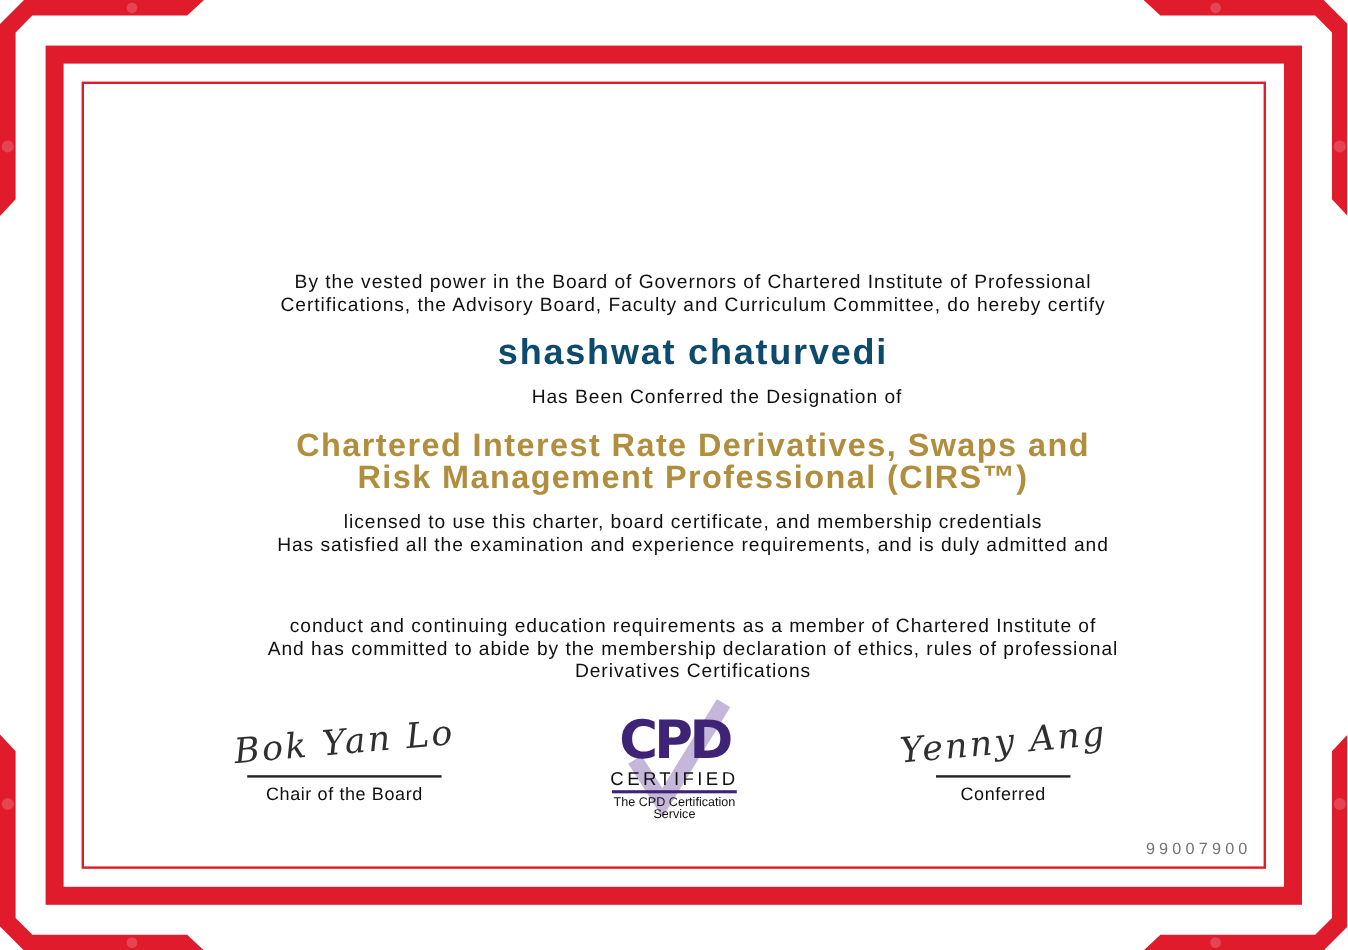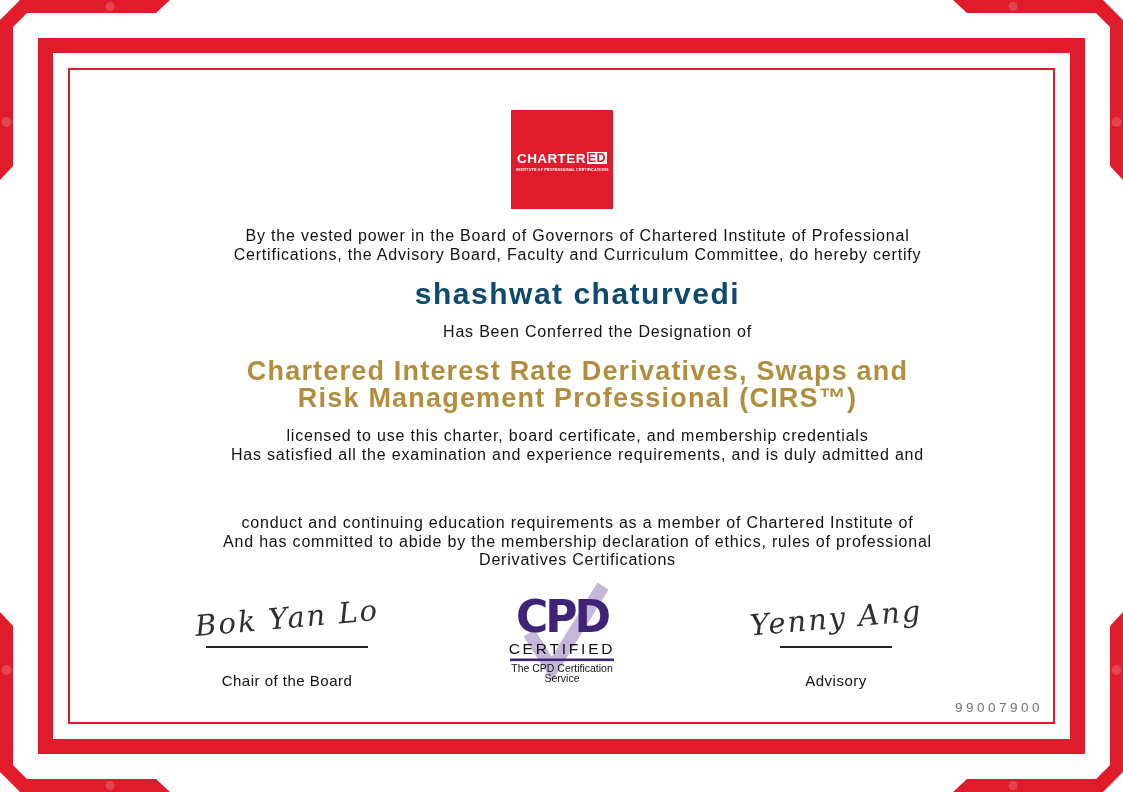--- a/index.html
+++ b/index.html
@@ -66,21 +66,21 @@
   .sig-left { left: 157px; top: 592px; }
   .sig-right { left: 706px; top: 592px; }
   .sig-script {
     font-family: "DejaVu Serif", serif; font-style: italic; color: #2F2F2F;
     font-size: 29px; letter-spacing: 2px; transform: rotate(-5deg);
     height: 52px; line-height: 52px; white-space: nowrap;
   }
   .sig-line { height: 0; border-top: 2px solid #222222; margin: 2px auto 0 auto; }
   .sig-left .sig-line { width: 162px; }
   .sig-right .sig-line { width: 112px; }
-  .sig-title { margin-top: 24px; font-size: 15px; letter-spacing: 0.5px; color: #111111; }
+  .sig-title { margin-top: 6px; font-size: 15px; letter-spacing: 0.5px; color: #111111; }
   
   .cpd-badge { position: absolute; left: 503px; top: 583px; width: 118px; height: 102px; }
   
   .cert-number {
     position: absolute; top: 700px; right: 80px;
     font-size: 13.5px; letter-spacing: 3.5px; color: #737373;
   }
 </style>
 </head>
 <body>
@@ -104,27 +104,20 @@
   </svg>
   <svg class="corner br" viewBox="0 0 200 200" aria-hidden="true">
     <polygon points="20,0 170,0 156,13 27,13 13,27 13,166 0,180 0,20" fill="#E01B2C"></polygon>
     <circle cx="110" cy="6.5" r="4.5" fill="#ffffff" opacity="0.18"></circle>
     <circle cx="6.5" cy="122" r="5" fill="#ffffff" opacity="0.18"></circle>
   </svg>
 
   <div class="frame-outer"></div>
   <div class="frame-inner"></div>
 
-  <div class="logo">
-    <div class="logo-word">
-      <span>CHARTER</span>
-        <span class="logo-ed">ED</span>
-    </div>
-    <div class="logo-tagline">INSTITUTE OF PROFESSIONAL CERTIFICATIONS</div>
-  </div>
 
   <div class="t-center intro">
     <div class="body-line">By the vested power in the Board of Governors of Chartered Institute of Professional</div>
     <div class="body-line">Certifications, the Advisory Board, Faculty and Curriculum Committee, do hereby certify</div>
   </div>
 
   <div class="t-center recipient">shashwat chaturvedi</div>
 
   <div class="t-center conferred body-line">Has Been Conferred the Designation of</div>
 
@@ -156,18 +149,18 @@
     <text x="59" y="49" text-anchor="middle" font-family="DejaVu Sans, sans-serif" font-weight="bold" font-size="44" letter-spacing="-3" fill="#3F2377">CPD</text>
     <text x="59" y="71" text-anchor="middle" font-family="Liberation Sans, sans-serif" font-size="15.5" letter-spacing="2.8" fill="#111111">CERTIFIED</text>
     <rect x="7" y="75.5" width="104" height="2.6" fill="#3F2377"></rect>
     <text x="59" y="89" text-anchor="middle" font-family="Liberation Sans, sans-serif" font-size="10.5" fill="#111111">The CPD Certification</text>
     <text x="59" y="99" text-anchor="middle" font-family="Liberation Sans, sans-serif" font-size="10.5" fill="#111111">Service</text>
   </svg>
 
   <div class="sig-block sig-right">
     <div class="sig-script">Yenny Ang</div>
     <div class="sig-line"></div>
-    <div class="sig-title">Advisory</div>
+    <div class="sig-title">Conferred</div>
   </div>
 
   <div class="cert-number">99007900</div>
 
 </div>
 
 </body></html>

